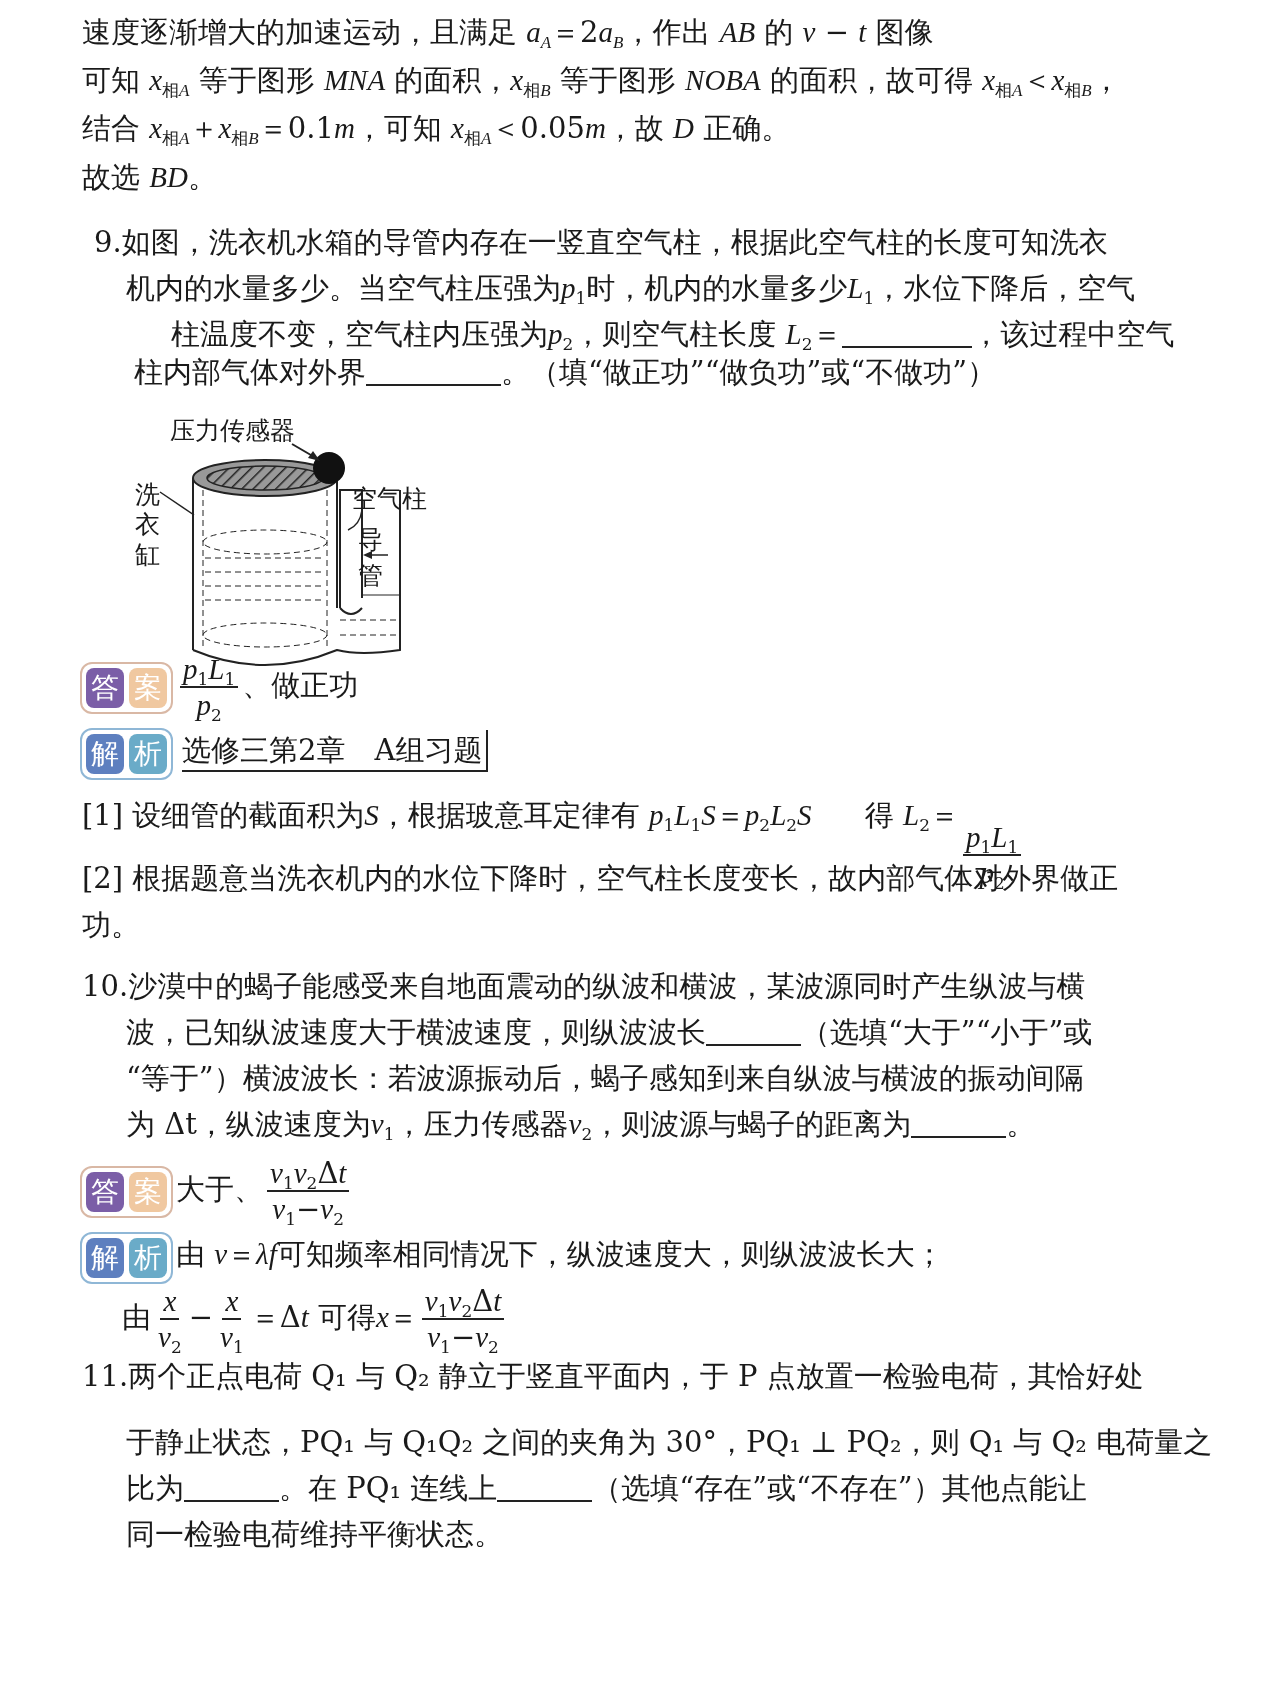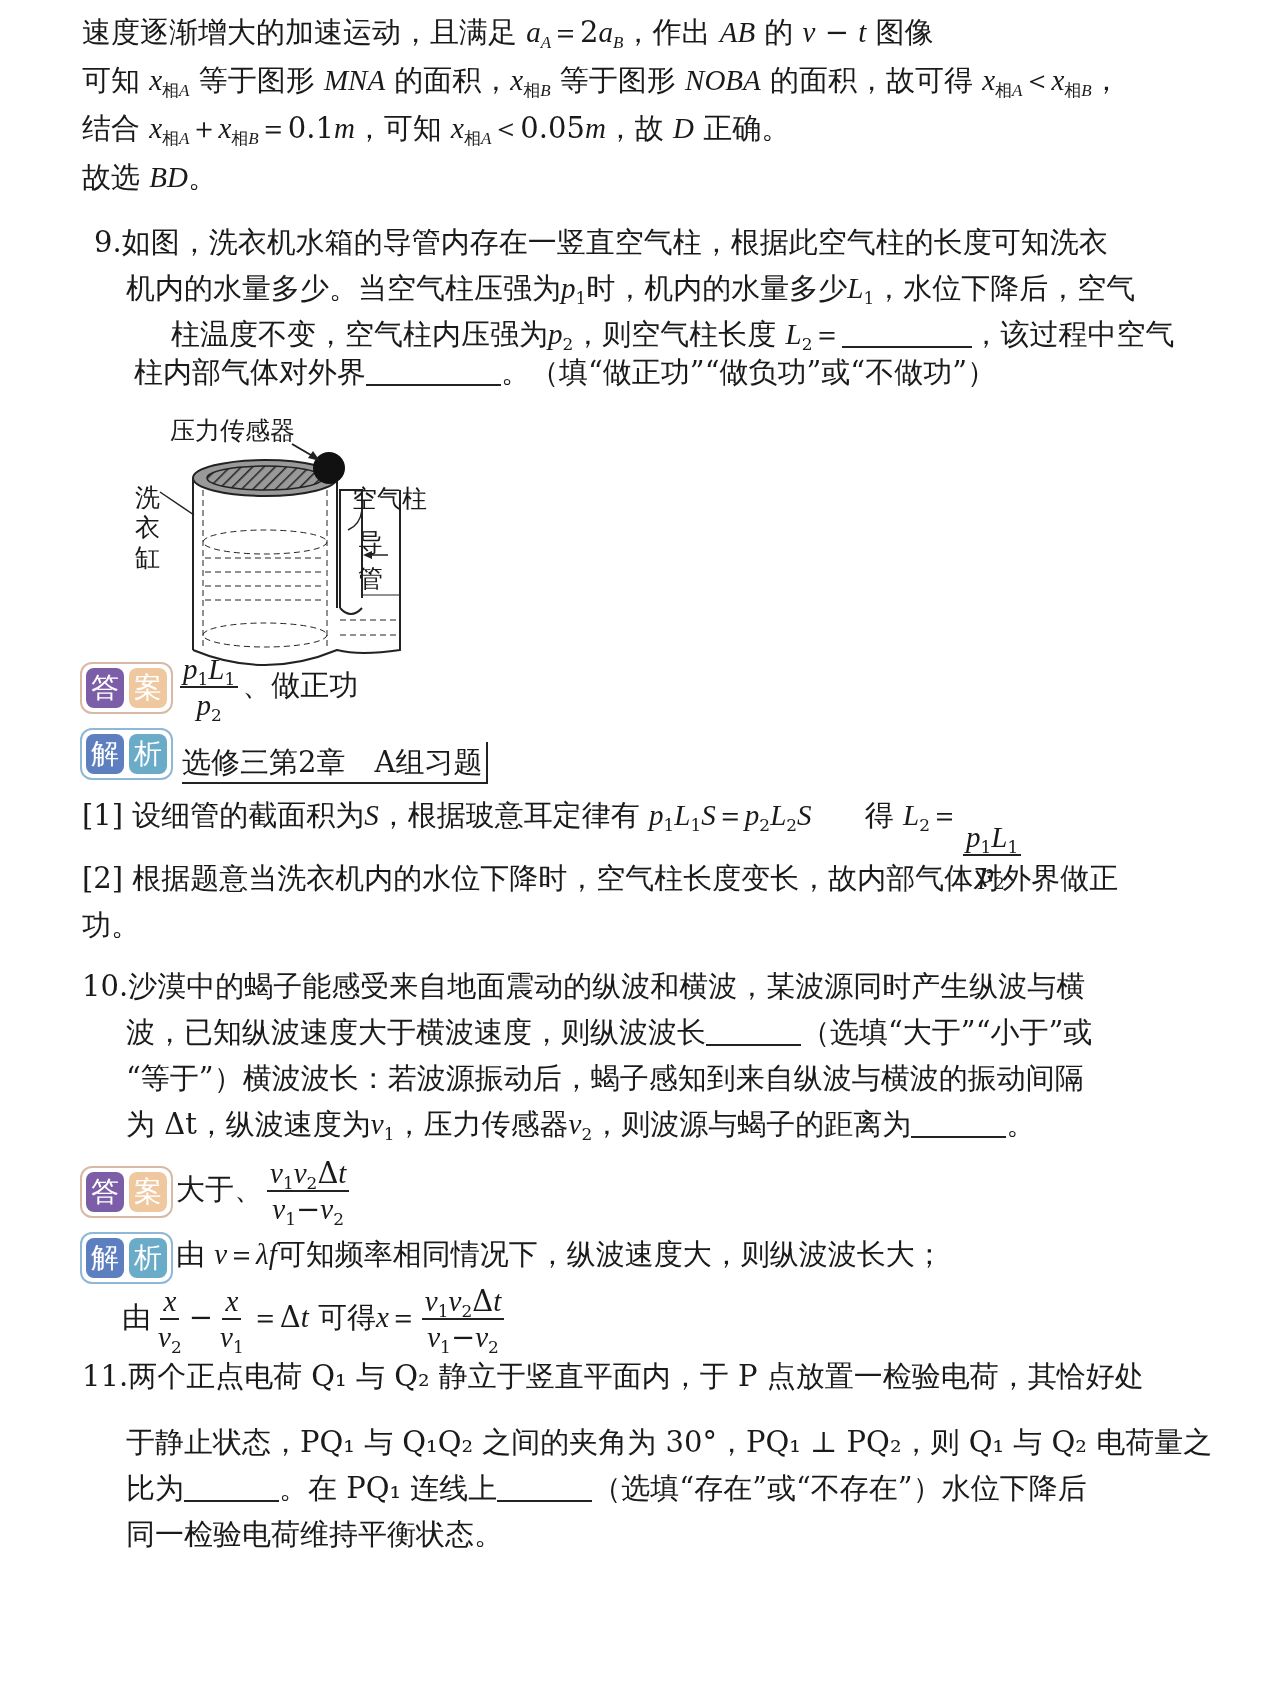--- a/index.html
+++ b/index.html
@@ -14,21 +14,21 @@
   .frac .den { padding:0 3px; }
   .badge { position:absolute; display:flex; gap:5px; padding:4px; border-radius:12px; border:2px solid; background:#fff; }
   .badge span { display:flex; align-items:center; justify-content:center; width:38px; height:40px; border-radius:8px;
                 color:#fff; font-size:28px; font-family:"DejaVu Sans","Liberation Sans",sans-serif; }
   .ans { border-color:#d9b8a5; }
   .ans .a1 { background:#7b5ea7; } .ans .a2 { background:#f0c8a0; }
   .ana { border-color:#8fb7d6; }
   .ana .b1 { background:#5d7fbf; } .ana .b2 { background:#6aabc8; }
   .src { position:absolute; border-bottom:2px solid #222; border-right:2px solid #222; padding-right:4px; line-height:40px; }
   .fig { position:absolute; left:130px; top:430px; width:320px; height:250px; }
-  .figlbl { position:absolute; font-size:25px; font-family:Liberation Sans, sans-serif; }
+  .figlbl { position:absolute; font-size:25px; font-family:Liberation Mono, monospace; }
 </style>
 </head>
 <body>
 
 <div class="line" style="left:82px;top:12px;">
   <span>速度逐渐增大的加速运动，且满足</span>
   <i>a<sub>A</sub></i>＝2<i>a<sub>B</sub></i>，作出 <i>AB</i> 的 <i>v</i> − <i>t</i> 图像
 </div>
 <div class="line" style="left:82px;top:60px;">
   可知 <i>x</i><sub>相<i>A</i></sub> 等于图形 <i>MNA</i> 的面积，<i>x</i><sub>相<i>B</i></sub> 等于图形 <i>NOBA</i> 的面积，故可得 <i>x</i><sub>相<i>A</i></sub>＜<i>x</i><sub>相<i>B</i></sub>，
@@ -105,21 +105,21 @@
   <span class="frac">
       <span class="num"><i>p</i><sub>1</sub><i>L</i><sub>1</sub></span>
       <span class="den"><i>p</i><sub>2</sub></span>
     </span><span>、做正功</span>
 </div>
 
 <div class="badge ana" style="left:80px;top:728px;">
   <span class="b1">解</span>
   <span class="b2">析</span>
 </div>
-<div class="src" style="left:182px;top:730px;margin-top:12px;">选修三第2章　A组习题</div>
+<div class="src" style="left:182px;top:730px;">选修三第2章　A组习题</div>
 
 <div class="line" style="left:82px;top:796px;line-height:normal;">
   <span>[1] 设细管的截面积为</span><i>S</i><span>，根据玻意耳定律有</span> <i>p</i><sub>1</sub><i>L</i><sub>1</sub><i>S</i>＝<i>p</i><sub>2</sub><i>L</i><sub>2</sub><i>S</i>
   <span style="display:inline-block;width:44px"></span><span>得</span> <i>L</i><sub>2</sub>＝<span class="frac" style="vertical-align:-22px">
       <span class="num"><i>p</i><sub>1</sub><i>L</i><sub>1</sub></span>
       <span class="den"><i>p</i><sub>2</sub></span>
     </span>
 </div>
 <div class="line" style="left:82px;top:858px;">[2] 根据题意当洗衣机内的水位下降时，空气柱长度变长，故内部气体对外界做正</div>
 <div class="line" style="left:82px;top:905px;">功。</div>
@@ -164,15 +164,15 @@
       <span class="num"><i>v</i><sub>1</sub><i>v</i><sub>2</sub>Δ<i>t</i></span>
       <span class="den"><i>v</i><sub>1</sub>−<i>v</i><sub>2</sub></span>
     </span>
 </div>
 
 <div class="line" style="left:82px;top:1356px;">
   <span>11.</span><span>两个正点电荷 Q₁ 与 Q₂ 静立于竖直平面内，于 P 点放置一检验电荷，其恰好处</span>
 </div>
 <div class="line" style="left:126px;top:1422px;">于静止状态，PQ₁ 与 Q₁Q₂ 之间的夹角为 30°，PQ₁ ⊥ PQ₂，则 Q₁ 与 Q₂ 电荷量之</div>
 <div class="line" style="left:126px;top:1468px;">
-  <span>比为</span><span class="blank" style="width:95px"></span><span>。在 PQ₁ 连线上</span><span class="blank" style="width:95px"></span><span>（选填“存在”或“不存在”）水位下降后</span>
+  <span>比为</span><span class="blank" style="width:95px"></span><span>。在 PQ₁ 连线上</span><span class="blank" style="width:95px"></span><span>（选填“存在”或“不存在”）其他点能让</span>
 </div>
 <div class="line" style="left:126px;top:1514px;">同一检验电荷维持平衡状态。</div>
 
 </body></html>

